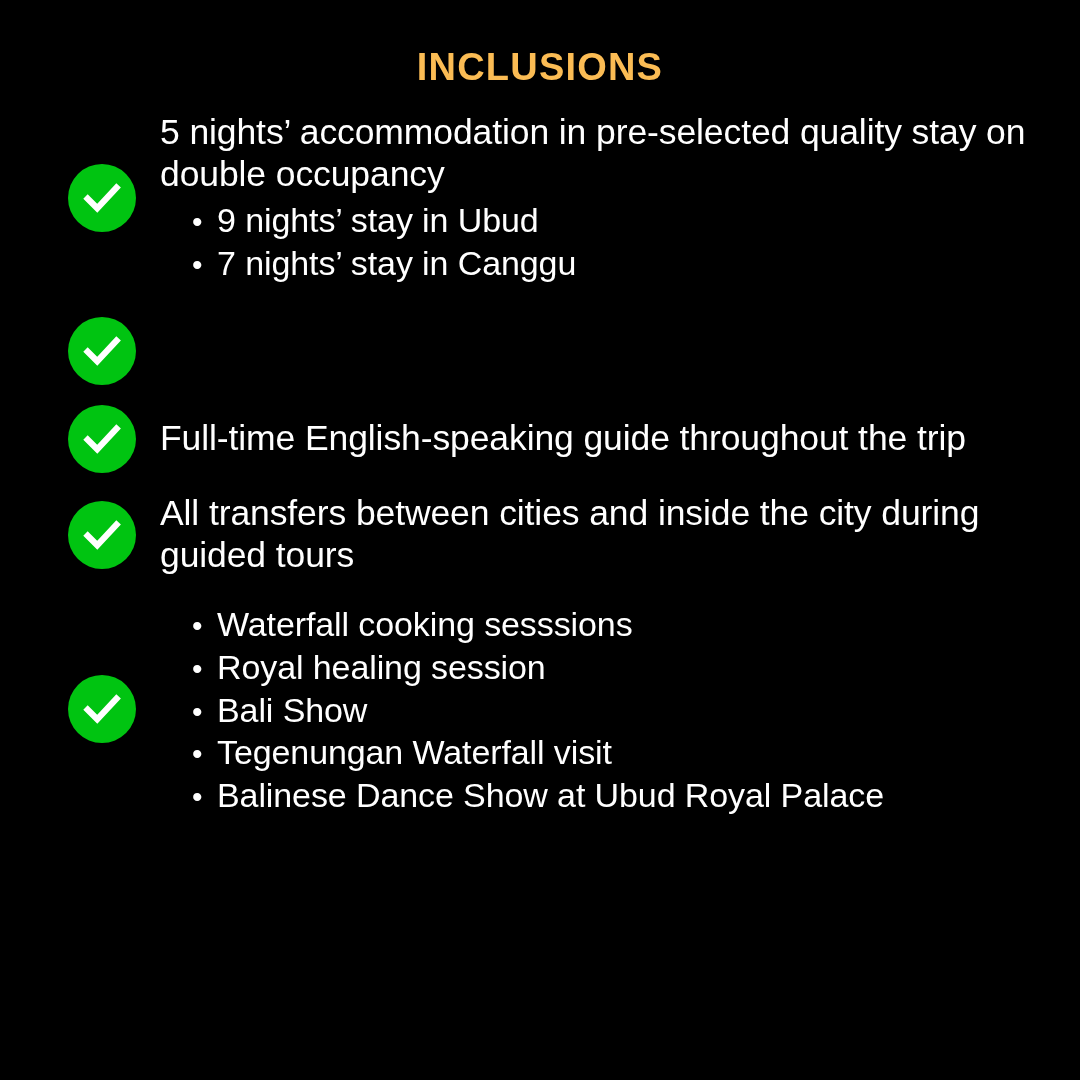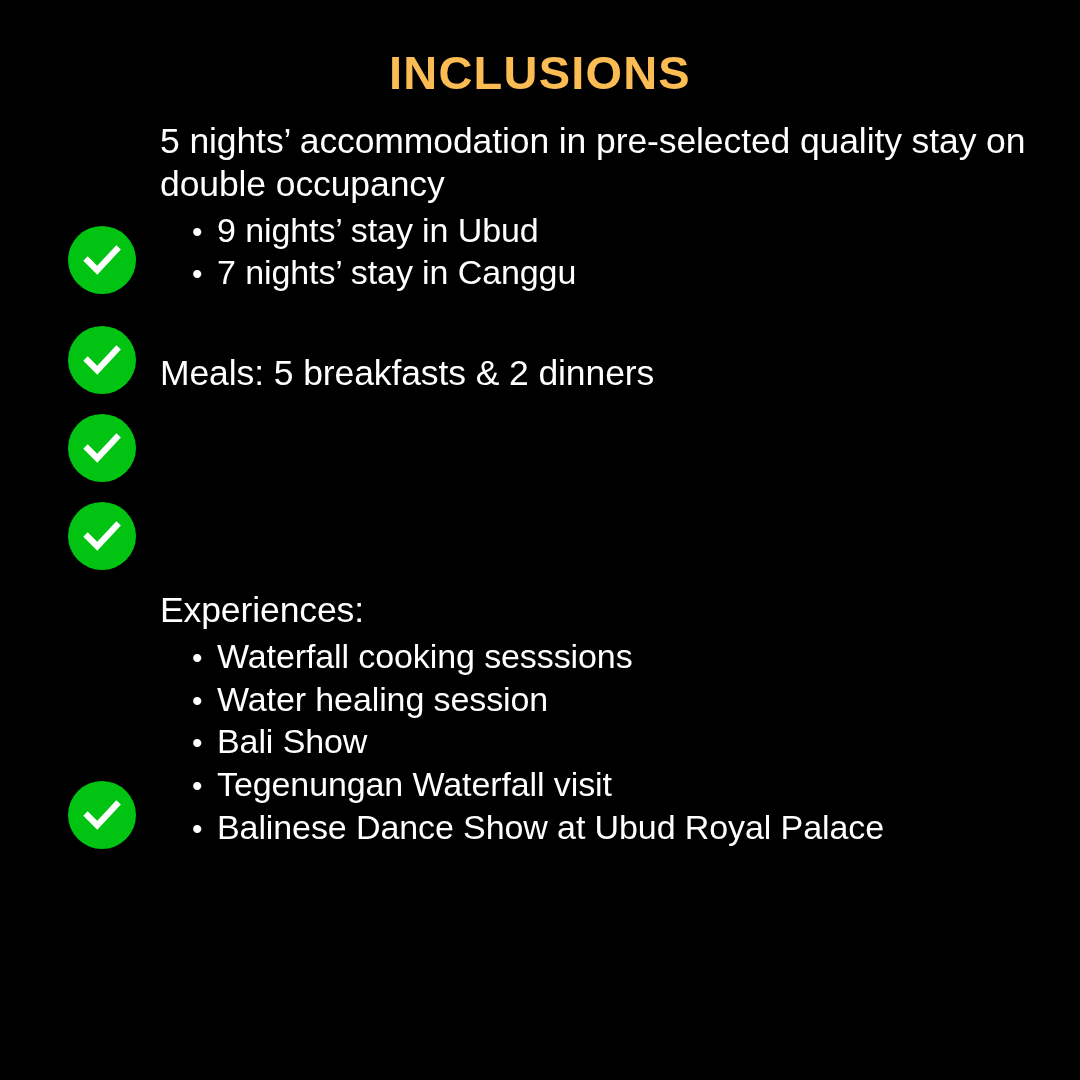--- a/index.html
+++ b/index.html
@@ -22,38 +22,38 @@
     position: relative;
     width: 1080px;
     height: 1080px;
     background: #000000;
     padding: 0;
   }
 
   
   .title {
     text-align: center;
-    font-size: 47px;
+    font-size: 38px;
     font-weight: bold;
     letter-spacing: 1.2px;
     color: #fbbc54;
     padding-top: 48px;
     line-height: 1.05;
   }
 
   
   .inclusions-list {
     margin-top: 22px;
     padding-left: 68px;
     padding-right: 20px;
   }
 
   .inclusion-item {
     display: flex;
-    align-items: flex-end;
+    align-items: center;
     margin-bottom: 16px;
   }
 
   
   .check-badge {
     flex: 0 0 auto;
     width: 68px;
     height: 68px;
     border-radius: 50%;
     background: #00c411;
@@ -138,64 +138,66 @@
             <span class="sub-label">9 nights’ stay in Ubud</span>
           </li>
           <li class="sub-item">
             <span class="sub-bullet">•</span>
             <span class="sub-label">7 nights’ stay in Canggu</span>
           </li>
         </ul>
       </div>
     </div>
 
+
     <div class="inclusion-item gap-sm">
       <span class="check-badge">
         <svg viewBox="0 0 24 24" aria-hidden="true">
           <path d="M4.2 12.4 L9.4 17.6 L19.9 6.3" fill="none" stroke="#ffffff" stroke-width="3.4" stroke-linecap="square" stroke-linejoin="miter"></path>
         </svg>
       </span>
-      <div class="item-body">
-        <div class="item-text">Meals: 5 breakfasts &amp; 2 dinners</div>
-      </div>
     </div>
 
     <div class="inclusion-item gap-sm">
       <span class="check-badge">
         <svg viewBox="0 0 24 24" aria-hidden="true">
           <path d="M4.2 12.4 L9.4 17.6 L19.9 6.3" fill="none" stroke="#ffffff" stroke-width="3.4" stroke-linecap="square" stroke-linejoin="miter"></path>
         </svg>
       </span>
-    </div>
-
-    <div class="inclusion-item gap-sm">
-      <span class="check-badge">
-        <svg viewBox="0 0 24 24" aria-hidden="true">
-          <path d="M4.2 12.4 L9.4 17.6 L19.9 6.3" fill="none" stroke="#ffffff" stroke-width="3.4" stroke-linecap="square" stroke-linejoin="miter"></path>
-        </svg>
-      </span>
-    </div>
-
+      <div class="item-body">
+        <div class="item-text">Full-time English-speaking guide throughout the trip</div>
+      </div>
+    </div>
+
+    <div class="inclusion-item gap-md">
+      <span class="check-badge">
+        <svg viewBox="0 0 24 24" aria-hidden="true">
+          <path d="M4.2 12.4 L9.4 17.6 L19.9 6.3" fill="none" stroke="#ffffff" stroke-width="3.4" stroke-linecap="square" stroke-linejoin="miter"></path>
+        </svg>
+      </span>
+      <div class="item-body">
+        <div class="item-text">All transfers between cities and inside the city during guided tours</div>
+      </div>
+    </div>
 
     <div class="inclusion-item">
       <span class="check-badge">
         <svg viewBox="0 0 24 24" aria-hidden="true">
           <path d="M4.2 12.4 L9.4 17.6 L19.9 6.3" fill="none" stroke="#ffffff" stroke-width="3.4" stroke-linecap="square" stroke-linejoin="miter"></path>
         </svg>
       </span>
       <div class="item-body">
-        <div class="item-text">Experiences:</div>
         <ul class="sub-list">
           <li class="sub-item">
             <span class="sub-bullet">•</span>
             <span class="sub-label">Waterfall cooking sesssions</span>
           </li>
           <li class="sub-item">
             <span class="sub-bullet">•</span>
-            <span class="sub-label">Water healing session</span>
+            <span class="sub-label">Royal healing session</span>
           </li>
           <li class="sub-item">
             <span class="sub-bullet">•</span>
             <span class="sub-label">Bali Show</span>
           </li>
           <li class="sub-item">
             <span class="sub-bullet">•</span>
             <span class="sub-label">Tegenungan Waterfall visit</span>
           </li>
           <li class="sub-item">

